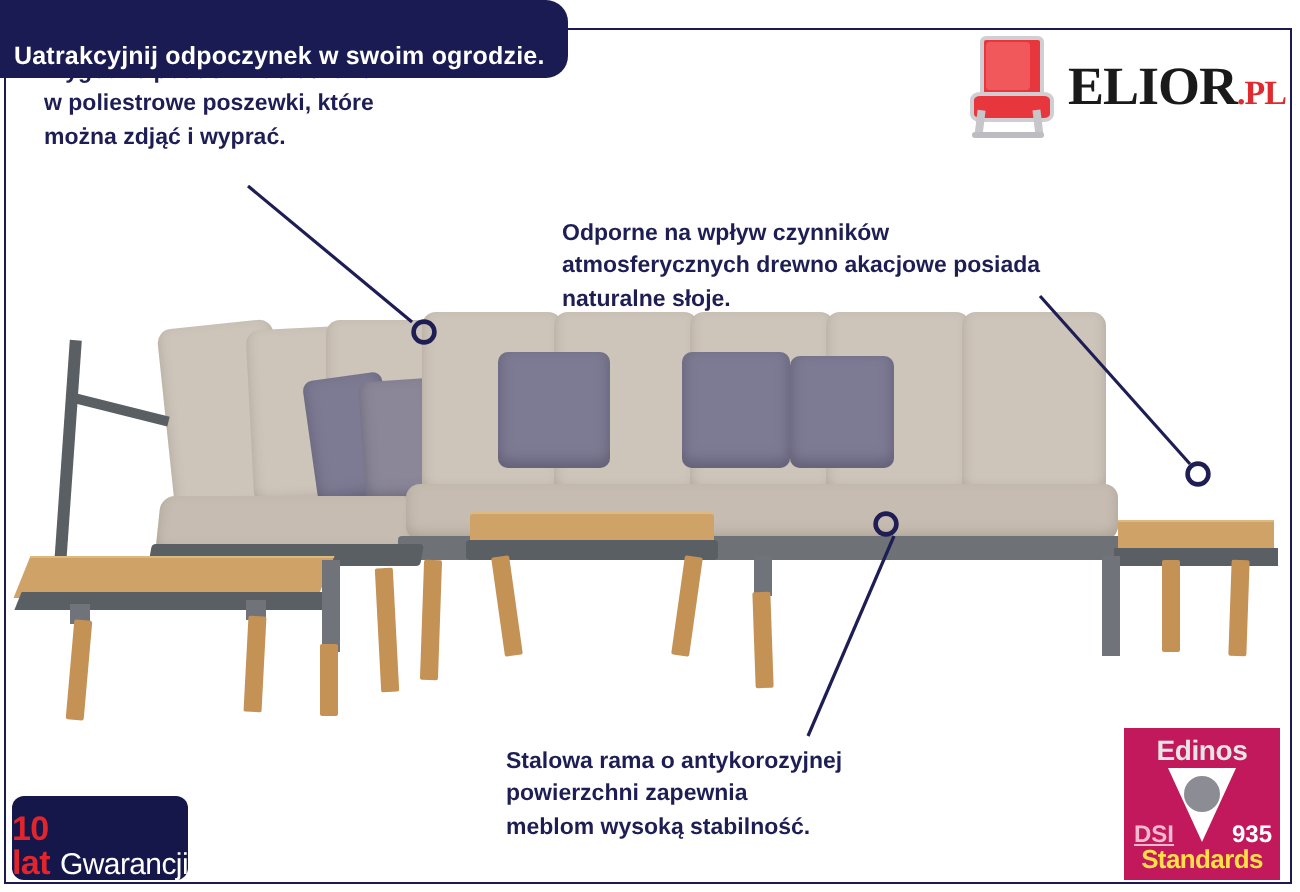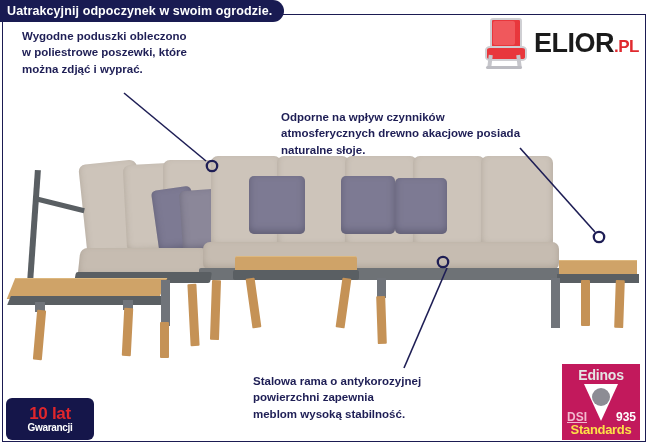--- a/index.html
+++ b/index.html
@@ -7,21 +7,21 @@
        font-family:"Liberation Sans","DejaVu Sans",sans-serif;}
 
   #stage{position:relative;width:650px;height:446px;background:#ffffff;
          box-sizing:border-box;}
 
   
   #frame{position:absolute;left:2px;top:14px;width:644px;height:428px;
          border:1.5px solid #1b1b52;box-sizing:border-box;pointer-events:none;}
 
   
-  #banner{position:absolute;left:0;top:0;height:22px;padding:0 12px 0 7px;
+  #banner{position:absolute;left:0;top:0;height:22px;padding:17px 12px 0 7px;
           background:#191b52;border-radius:0 11px 11px 0;
           display:flex;align-items:center;z-index:6;}
   #banner span{color:#ffffff;font-size:12.5px;font-weight:bold;
                letter-spacing:.1px;white-space:nowrap;}
 
   
   #logo{position:absolute;left:478px;top:14px;width:160px;height:58px;
         display:flex;align-items:center;gap:4px;z-index:6;}
   .chair{position:relative;width:52px;height:54px;flex:0 0 52px;}
   .chair .back{position:absolute;left:12px;top:2px;width:28px;height:30px;
@@ -30,21 +30,21 @@
        background:#f0585c;border-radius:2px;}
   .chair .seat{position:absolute;left:7px;top:30px;width:38px;height:11px;
        background:#e8373c;border:2px solid #cfcfd3;border-radius:5px/4px;}
   .chair .legL{position:absolute;left:10px;top:39px;width:3.5px;height:13px;
        background:#c6c6cb;transform:rotate(7deg);}
   .chair .legR{position:absolute;left:39px;top:39px;width:3.5px;height:13px;
        background:#c6c6cb;transform:rotate(-7deg);}
   .chair .foot{position:absolute;left:8px;top:50px;width:36px;height:3px;
        background:#bcbcc2;border-radius:2px;}
   #logo .word{font-size:27px;font-weight:bold;letter-spacing:-.5px;
-       color:#1a1a1a;line-height:1;}
+       color:#1a1a1a;line-height:1;font-family:Liberation Serif, serif;}
   #logo .word .pl{color:#e02a2f;font-size:17px;}
 
   
   #photo{position:absolute;left:3px;top:150px;width:644px;height:250px;z-index:1;}
 
   
   .cush{position:absolute;background:#c6bcb1;border-radius:7px;
         box-shadow:inset 0 -3px 6px rgba(140,128,116,.45);}
   .cush.light{background:#cdc4ba;}
   .pillow{position:absolute;background:#7d7a93;border-radius:5px;
@@ -59,24 +59,24 @@
   
   .callout{position:absolute;color:#1e1e55;font-size:11.5px;font-weight:bold;
            line-height:1.42;z-index:5;white-space:pre-line;}
 
   
   #leaders{position:absolute;left:0;top:0;width:650px;height:446px;z-index:4;}
 
   
   #gwar{position:absolute;left:6px;top:398px;width:88px;height:42px;
         background:#15164a;border-radius:6px;z-index:6;
-        display:flex;flex-direction:column;align-items:center;
+        display:flex;flex-direction:row;align-items:flex-end;
         justify-content:center;line-height:1;}
   #gwar .l1{color:#e0262c;font-size:17px;font-weight:bold;letter-spacing:-.3px;}
-  #gwar .l2{color:#ffffff;font-size:10px;font-weight:bold;margin-top:1px;
+  #gwar .l2{color:#ffffff;font-size:15px;font-weight:normal;margin-top:1px;
             letter-spacing:-.3px;}
 
   
   #edinos{position:absolute;left:562px;top:364px;width:78px;height:76px;
           background:#c2195c;z-index:6;overflow:hidden;}
   #edinos .etop{position:absolute;top:3px;left:0;width:100%;text-align:center;
         color:#e5e5e5;font-size:14px;font-weight:bold;letter-spacing:-.2px;}
   #edinos .vee{position:absolute;left:22px;top:20px;width:0;height:0;
         border-left:17px solid transparent;border-right:17px solid transparent;
         border-top:37px solid #ffffff;}

